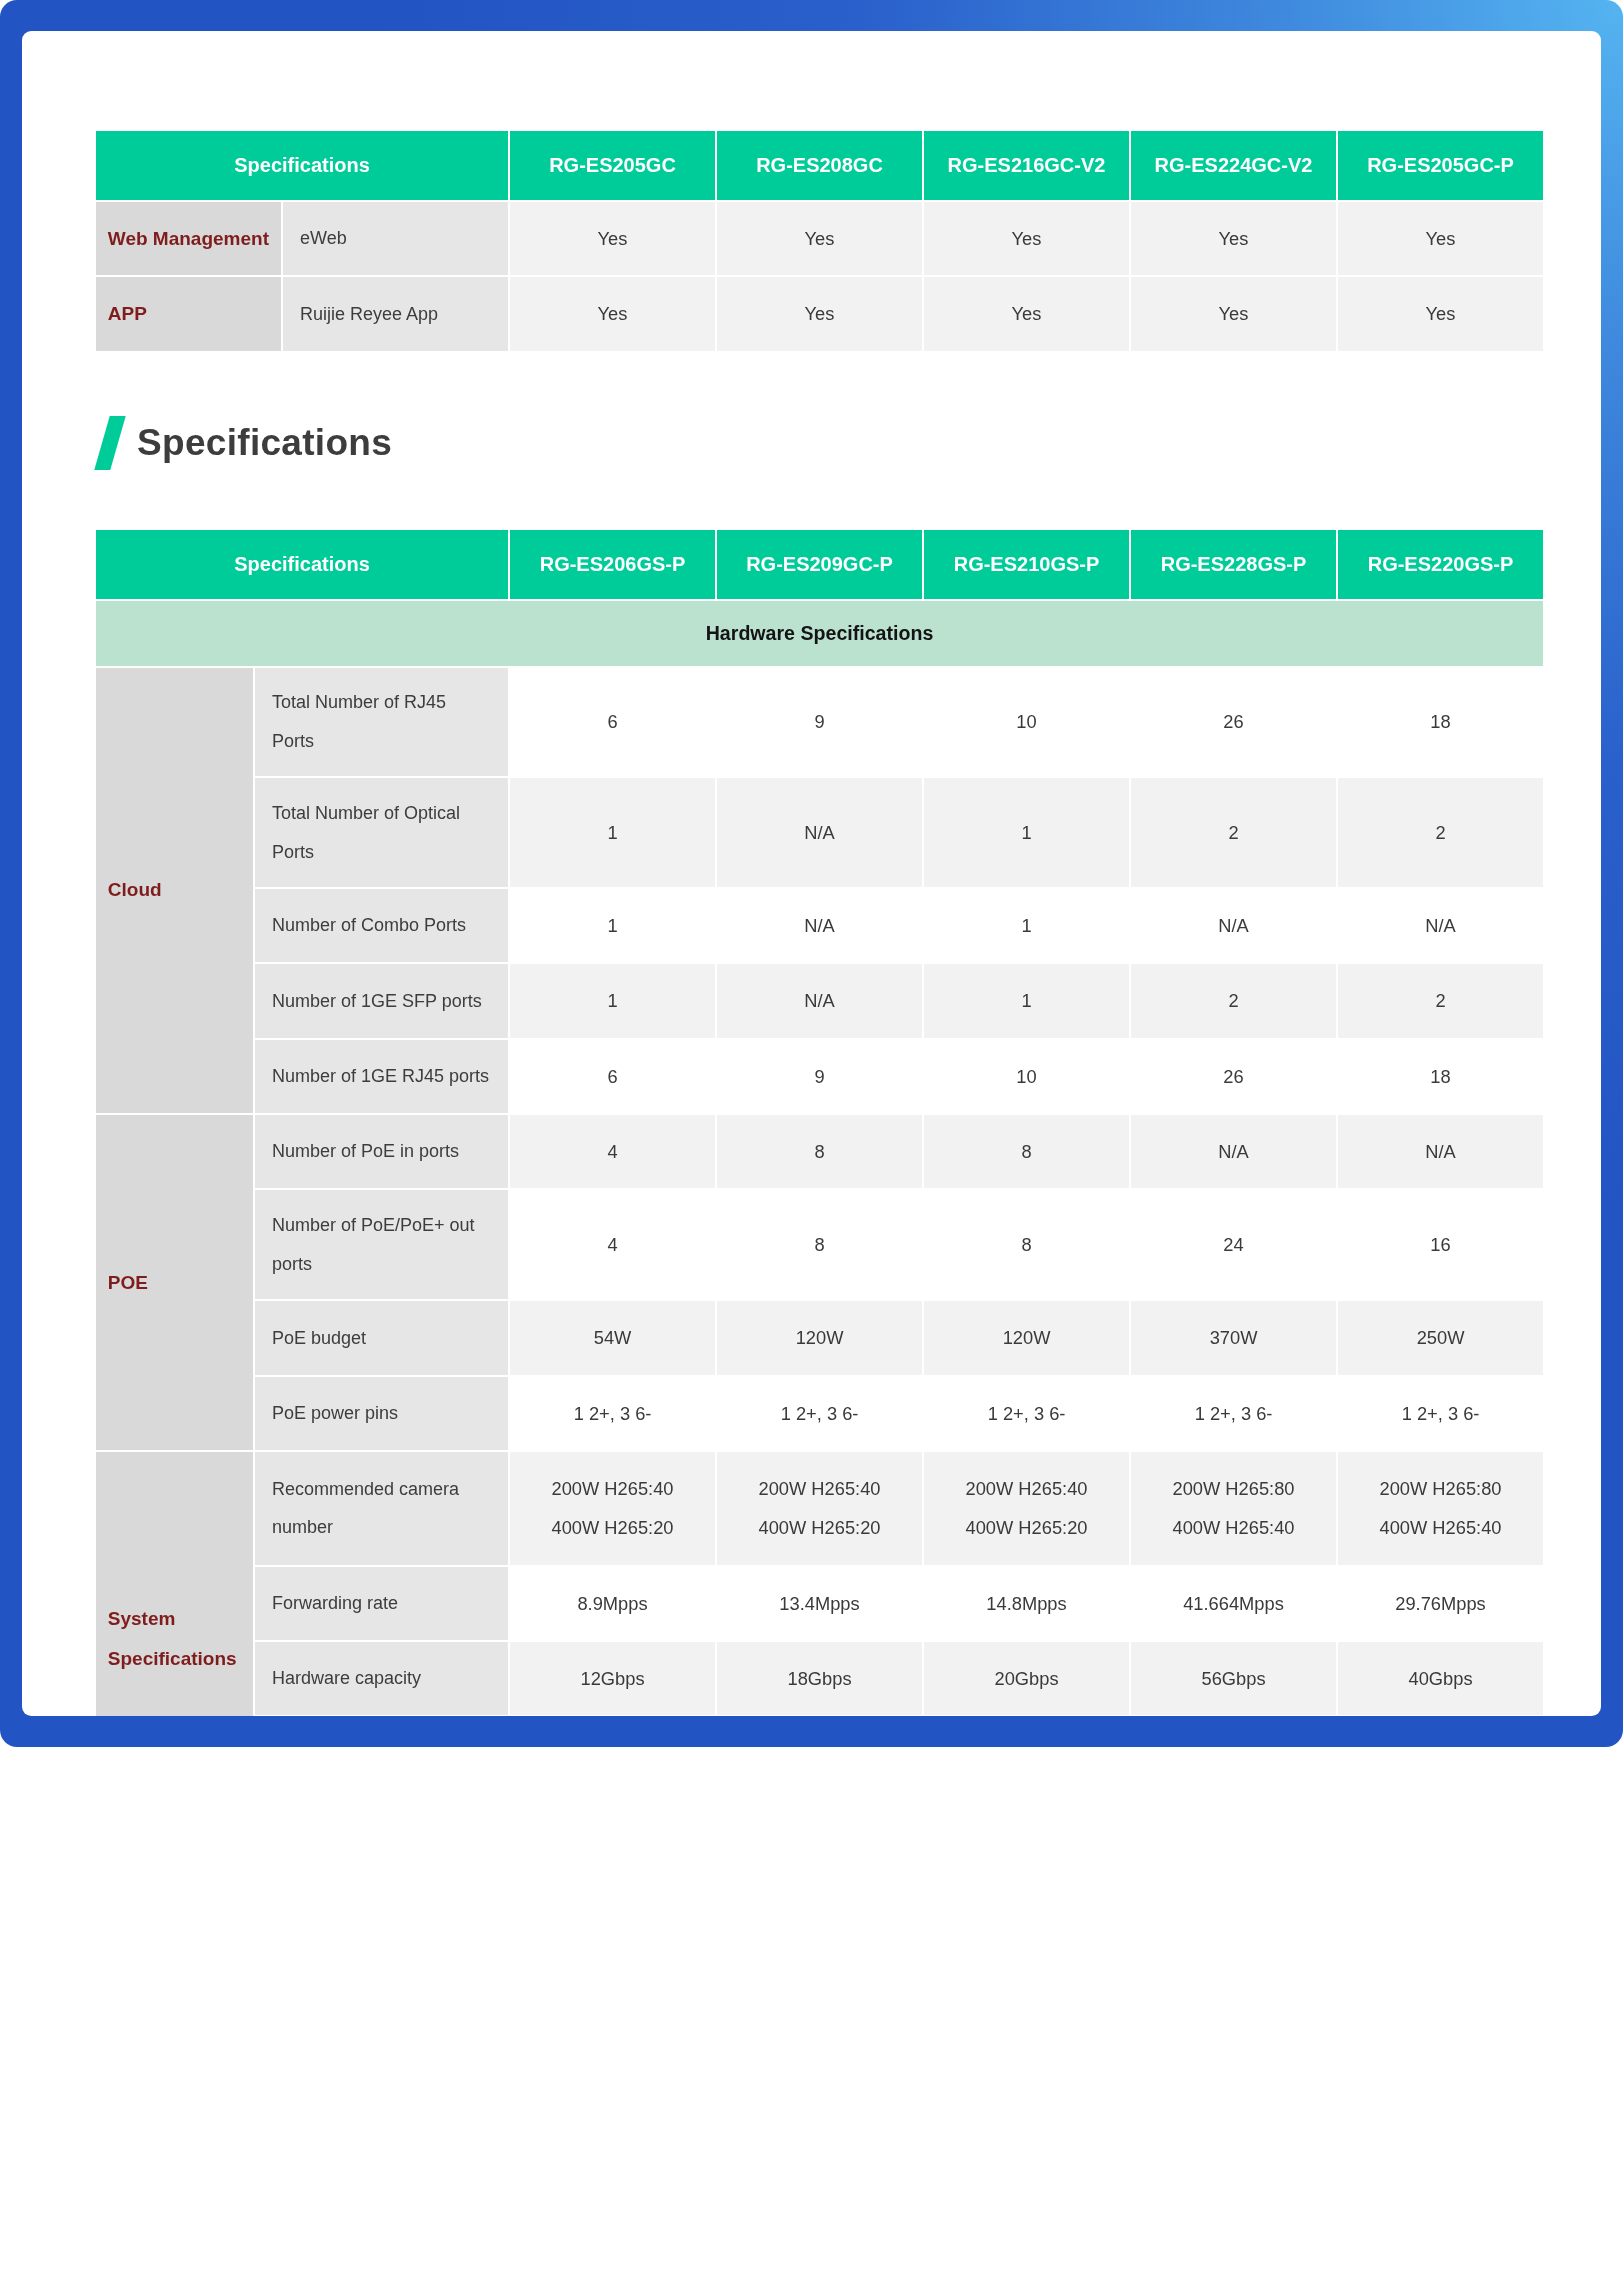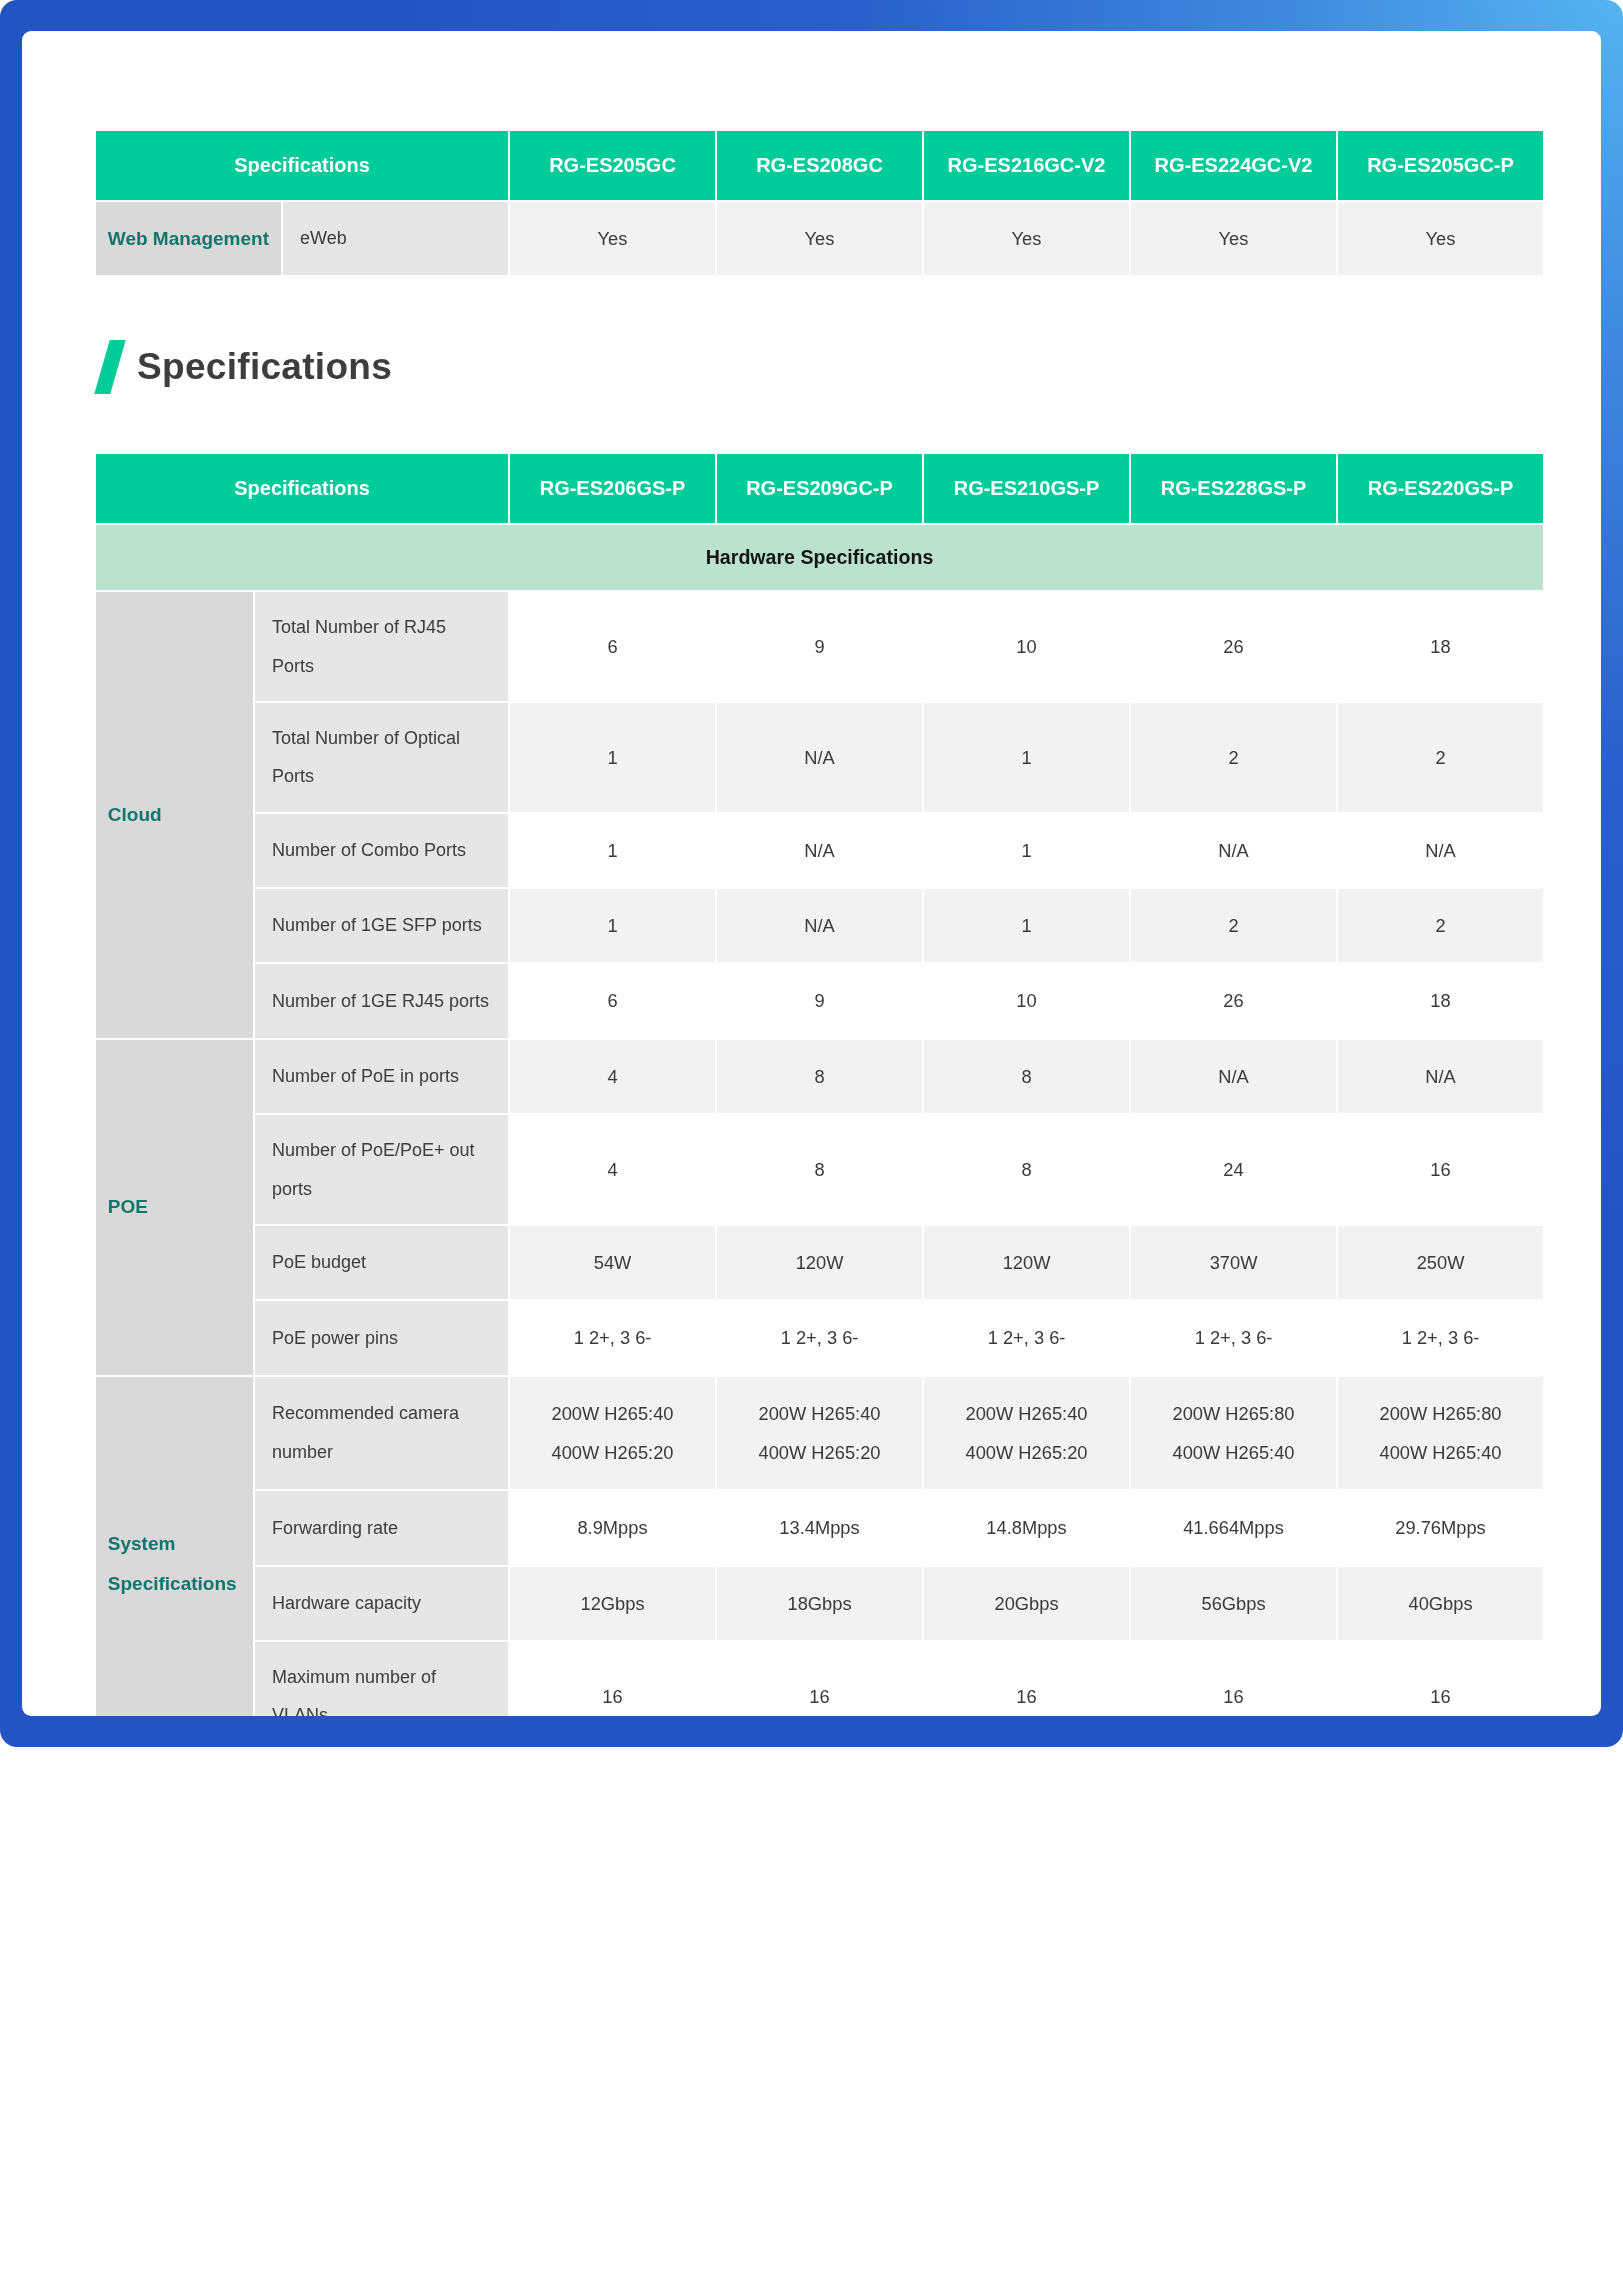--- a/index.html
+++ b/index.html
@@ -45,21 +45,21 @@
   td.section{
     background:var(--mint);
     color:#141414;
     font-size:19.6px;
     font-weight:bold;
     text-align:center;
     padding:21px 6.5px;
   }
   td.group{
     background:var(--grp);
-    color:#0f766e;
+    color:#7f1d1d;
     font-size:19px;
     font-weight:bold;
     text-align:left;
     vertical-align:middle;
     padding:14.4px 11.8px;
     line-height:2.1;
     overflow-wrap:break-word;
   }
   td.label{
     background:var(--lbl);
@@ -123,20 +123,29 @@
               <th class="head" colspan="2">Specifications</th>
               <th class="head">RG-ES205GC</th>
               <th class="head">RG-ES208GC</th>
               <th class="head">RG-ES216GC-V2</th>
               <th class="head">RG-ES224GC-V2</th>
               <th class="head">RG-ES205GC-P</th>
             </tr>
             <tr class="stripe">
               <td class="group">Web Management</td>
               <td class="label">eWeb</td>
+              <td class="val">Yes</td>
+              <td class="val">Yes</td>
+              <td class="val">Yes</td>
+              <td class="val">Yes</td>
+              <td class="val">Yes</td>
+            </tr>
+            <tr class="stripe">
+              <td class="group">APP</td>
+              <td class="label">Ruijie Reyee App</td>
               <td class="val">Yes</td>
               <td class="val">Yes</td>
               <td class="val">Yes</td>
               <td class="val">Yes</td>
               <td class="val">Yes</td>
             </tr>
           </tbody>
       </table>
     </div>
 

